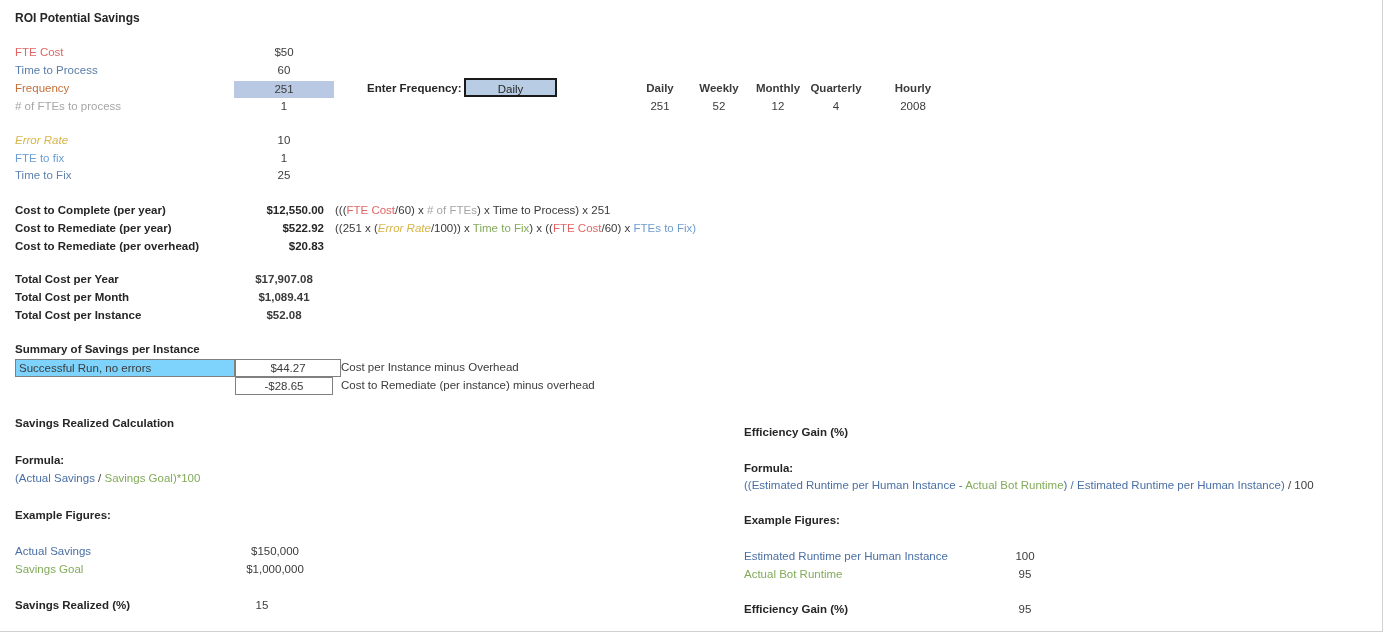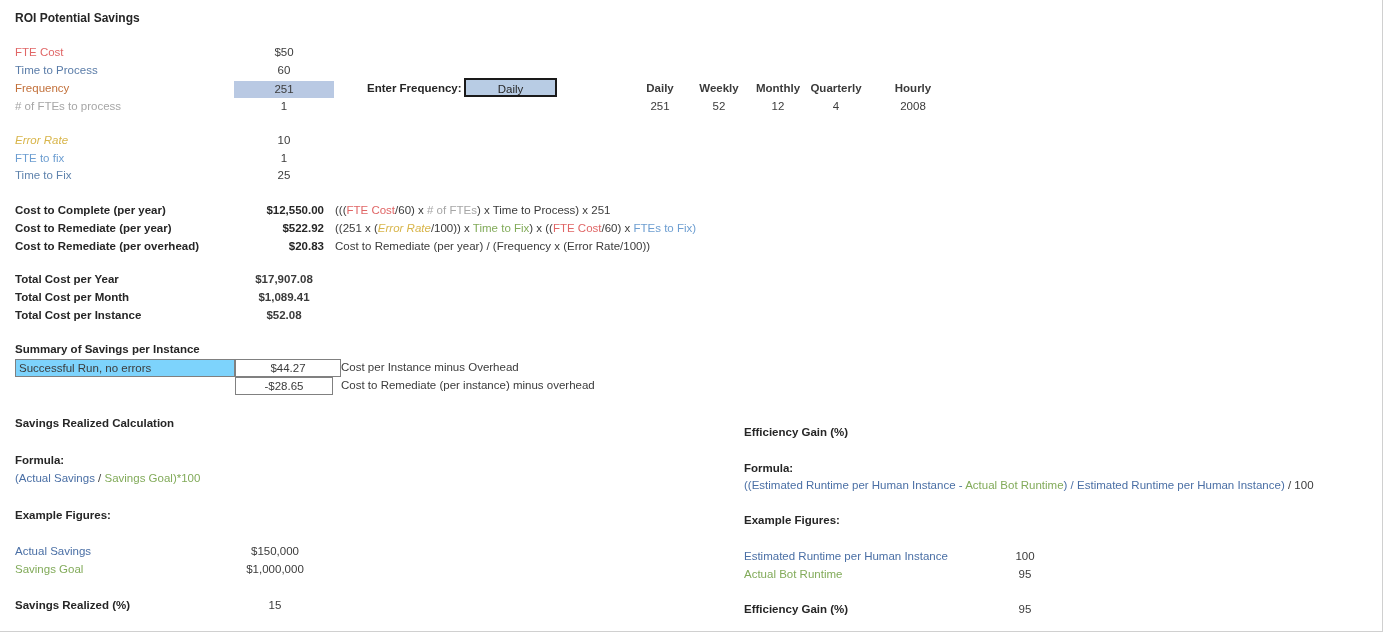--- a/index.html
+++ b/index.html
@@ -109,21 +109,20 @@
   <div class="abs bold" style="left:15px; top:204px;">Cost to Complete (per year)</div>
   <div class="abs bold" style="left:15px; top:222px;">Cost to Remediate (per year)</div>
   <div class="abs bold" style="left:15px; top:240px;">Cost to Remediate (per overhead)</div>
 
   <div class="abs bold" style="left:234px; top:204px; width:90px; text-align:right;">$12,550.00</div>
   <div class="abs bold" style="left:234px; top:222px; width:90px; text-align:right;">$522.92</div>
   <div class="abs bold" style="left:234px; top:240px; width:90px; text-align:right;">$20.83</div>
 
   <div class="abs" style="left:335px; top:204px;"><span class="c-dark">(((</span><span class="c-red">FTE Cost</span><span class="c-dark">/60) x </span><span class="c-gray"># of FTEs</span><span class="c-dark">) x </span><span class="c-dark">Time to Process</span><span class="c-dark">) x 251</span></div>
   <div class="abs" style="left:335px; top:222px;"><span class="c-dark">((251 x (</span><span class="c-gold">Error Rate</span><span class="c-dark">/100)) x </span><span class="c-green">Time to Fix</span><span class="c-dark">) x ((</span><span class="c-red">FTE Cost</span><span class="c-dark">/60) x </span><span class="c-blue2">FTEs to Fix</span><span class="c-blue2">)</span></div>
-  <div class="abs" style="left:335px; top:240px;"><span class="c-dark">Cost to Remediate (per year) / (Frequency x (Error Rate/100))</span></div>
 
   <div class="abs bold" style="left:15px; top:273px;">Total Cost per Year</div>
   <div class="abs bold" style="left:15px; top:291px;">Total Cost per Month</div>
   <div class="abs bold" style="left:15px; top:309px;">Total Cost per Instance</div>
 
   <div class="abs bold val" style="left:234px; top:273px; width:100px;">$17,907.08</div>
   <div class="abs bold val" style="left:234px; top:291px; width:100px;">$1,089.41</div>
   <div class="abs bold val" style="left:234px; top:309px; width:100px;">$52.08</div>
 
   <div class="abs bold" style="left:15px; top:343px;">Summary of Savings per Instance</div>
@@ -139,21 +138,21 @@
   <div class="abs bold" style="left:15px; top:454px;">Formula:</div>
   <div class="abs" style="left:15px; top:472px;"><span class="c-navy">(Actual Savings</span><span class="c-dark"> / </span><span class="c-green">Savings Goal)*100</span></div>
   <div class="abs bold" style="left:15px; top:509px;">Example Figures:</div>
 
   <div class="abs c-navy" style="left:15px; top:545px;">Actual Savings</div>
   <div class="abs val" style="left:215px; top:545px; width:120px;">$150,000</div>
   <div class="abs c-green" style="left:15px; top:563px;">Savings Goal</div>
   <div class="abs val" style="left:215px; top:563px; width:120px;">$1,000,000</div>
 
   <div class="abs bold" style="left:15px; top:599px;">Savings Realized (%)</div>
-  <div class="abs val" style="left:215px; top:599px; width:120px;">15</div>
+  <div class="abs val" style="left:202px; top:599px; width:120px;">15</div>
 
   <div class="abs bold" style="left:744px; top:426px;">Efficiency Gain (%)</div>
   <div class="abs bold" style="left:744px; top:462px;">Formula:</div>
   <div class="abs" style="left:744px; top:479px;"><span class="c-navy">((Estimated Runtime per Human Instance - </span><span class="c-green">Actual Bot Runtime</span><span class="c-navy">) / </span><span class="c-navy">Estimated Runtime per Human Instance</span><span class="c-navy">)</span><span class="c-dark"> / 100</span></div>
   <div class="abs bold" style="left:744px; top:514px;">Example Figures:</div>
 
   <div class="abs c-navy" style="left:744px; top:550px;">Estimated Runtime per Human Instance</div>
   <div class="abs val" style="left:990px; top:550px; width:70px;">100</div>
   <div class="abs c-green" style="left:744px; top:568px;">Actual Bot Runtime</div>
   <div class="abs val" style="left:990px; top:568px; width:70px;">95</div>

